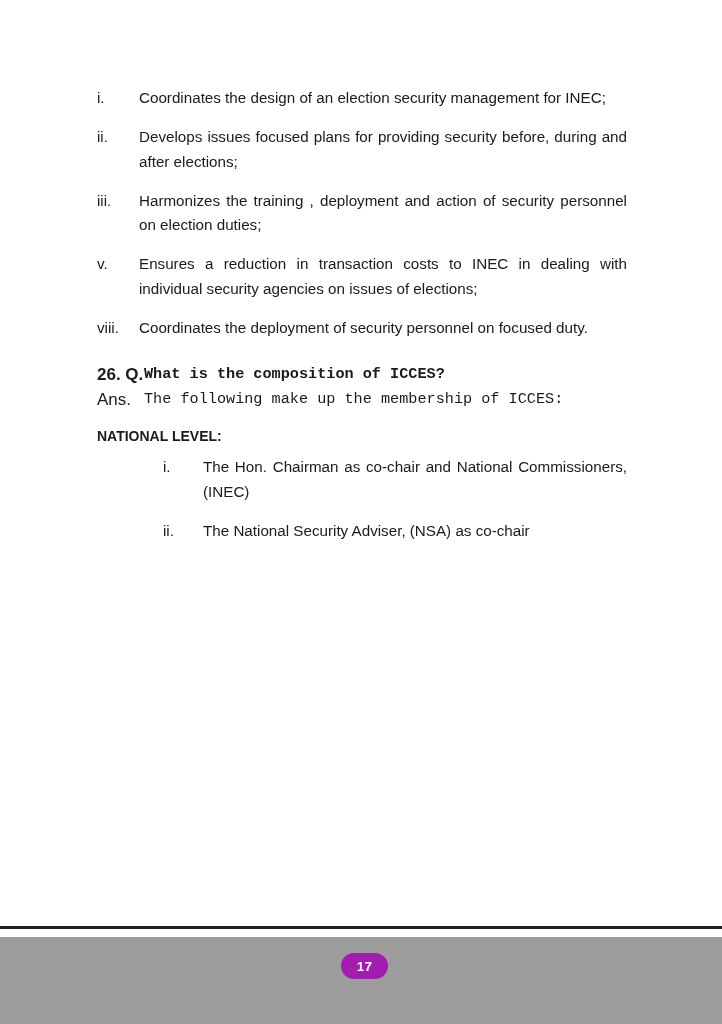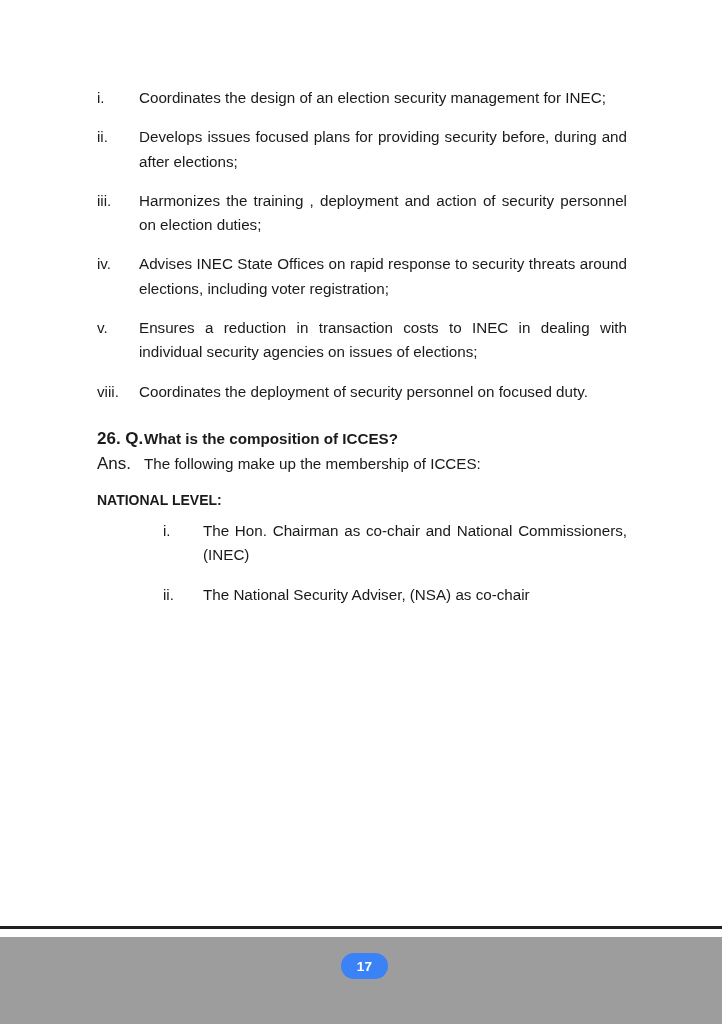--- a/index.html
+++ b/index.html
@@ -74,20 +74,21 @@
     font-size: 17px;
     line-height: 25px;
   }
   .qa-row .lab.bold {
     font-weight: bold;
   }
   .qa-row .txt {
     flex: 1 1 auto;
     font-size: 15.2px;
     line-height: 25px;
+    font-family: Liberation Mono, monospace;
   }
   .qa-row .txt.bold {
     font-weight: bold;
   }
 
   .section-head {
     font-size: 14px;
     font-weight: bold;
     line-height: 25px;
     margin-top: 12px;
@@ -121,21 +122,21 @@
     height: 87px;
     background: #9d9d9d;
   }
   .page-num-pill {
     position: absolute;
     left: 341px;
     top: 953px;
     width: 47px;
     height: 26px;
     border-radius: 13px;
-    background: #3b82f6;
+    background: #a21caf;
     color: #ffffff;
     font-size: 13.5px;
     font-weight: bold;
     display: flex;
     align-items: center;
     justify-content: center;
     letter-spacing: 0.3px;
   }
 </style>
 </head>
@@ -150,24 +151,20 @@
         <span class="marker">i.</span>
         <span class="body">Coordinates the design of an election security management for INEC;</span>
       </li>
       <li class="roman-item">
         <span class="marker">ii.</span>
         <span class="body">Develops issues focused plans for providing security before, during and after elections;</span>
       </li>
       <li class="roman-item">
         <span class="marker">iii.</span>
         <span class="body">Harmonizes the training , deployment and action of security personnel on election duties;</span>
-      </li>
-      <li class="roman-item">
-        <span class="marker">iv.</span>
-        <span class="body">Advises INEC State Offices on rapid response to security threats around elections, including voter registration;</span>
       </li>
       <li class="roman-item">
         <span class="marker">v.</span>
         <span class="body">Ensures a reduction in transaction costs to INEC in dealing with individual security agencies on issues of elections;</span>
       </li>
       <li class="roman-item">
         <span class="marker">viii.</span>
         <span class="body">Coordinates the deployment of security personnel on focused duty.</span>
       </li>
     </ul>

